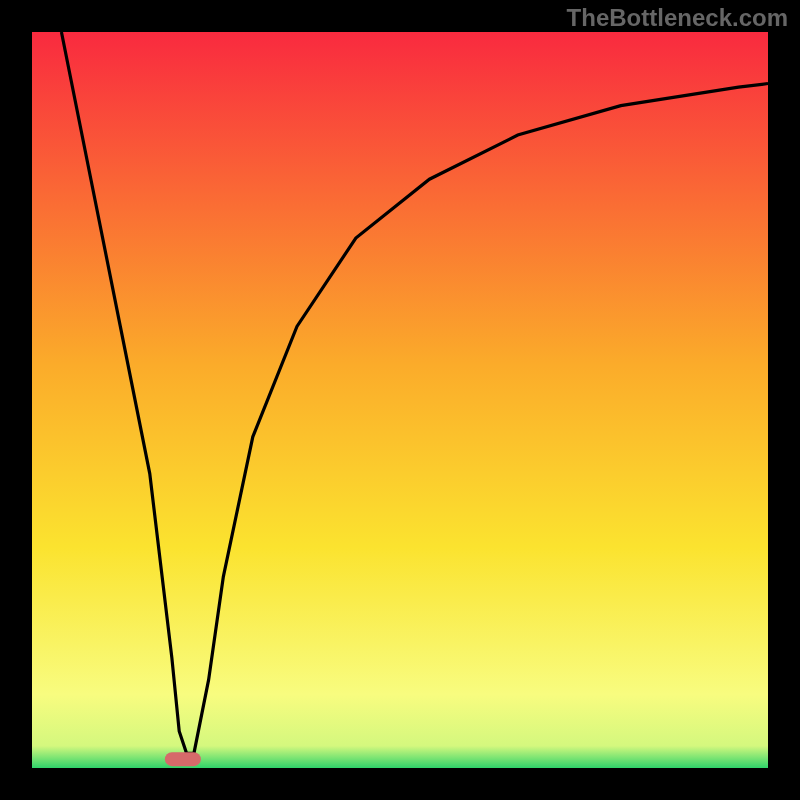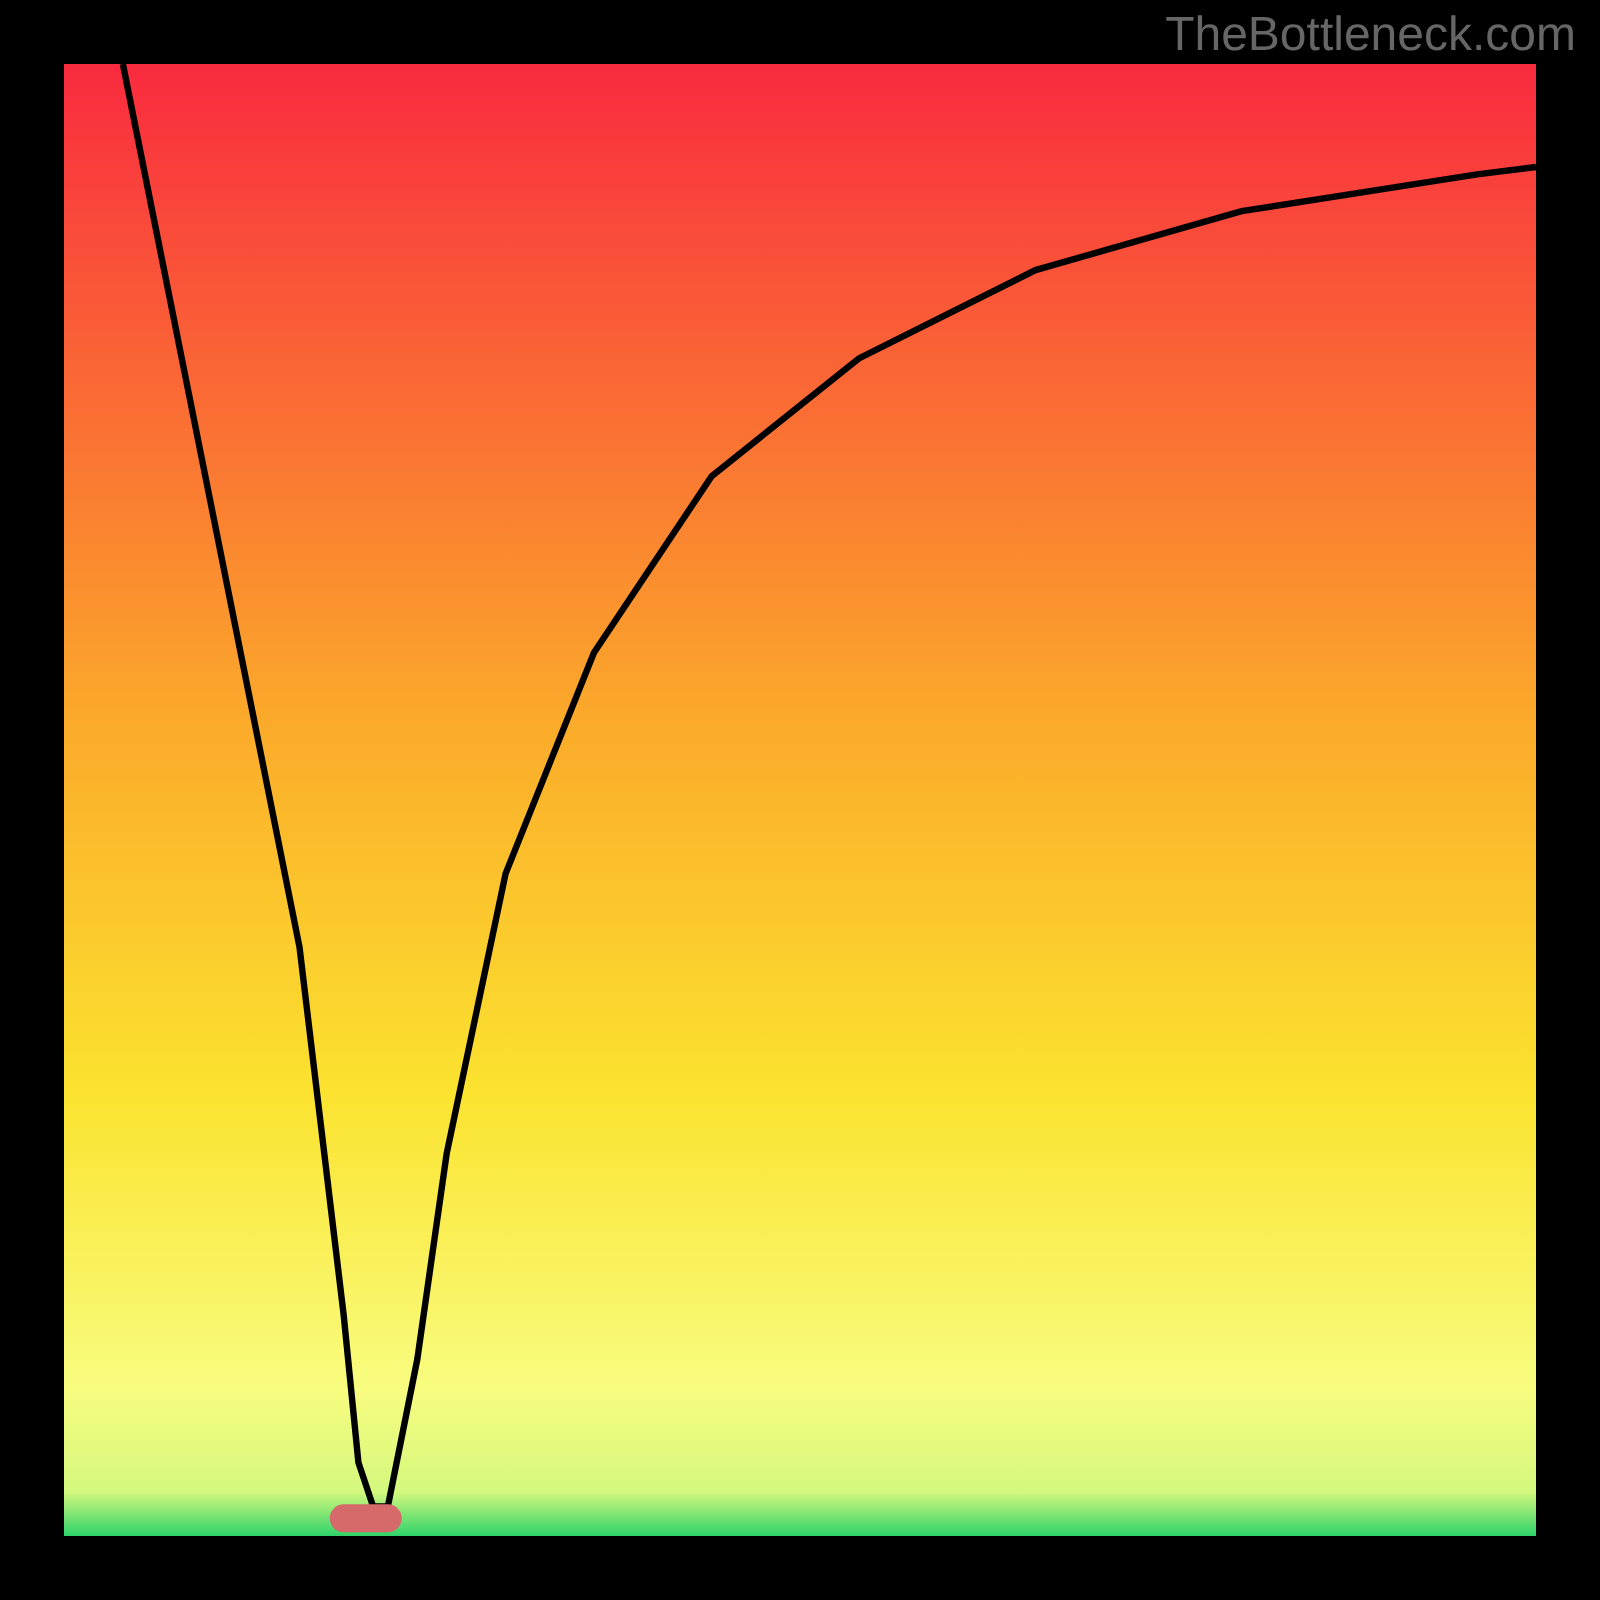--- a/index.html
+++ b/index.html
@@ -10,21 +10,21 @@
     height: 800px;
     position: relative;
     font-family: Arial, Helvetica, sans-serif;
   }
   .watermark {
     position: absolute;
     top: 4px;
     right: 12px;
     font-size: 24px;
     color: #666666;
-    font-weight: normal;
+    font-weight: bold;
     z-index: 10;
   }
   .chart-wrapper {
     position: absolute;
     top: 0;
     left: 0;
     width: 800px;
     height: 800px;
   }
   svg { display: block; }

